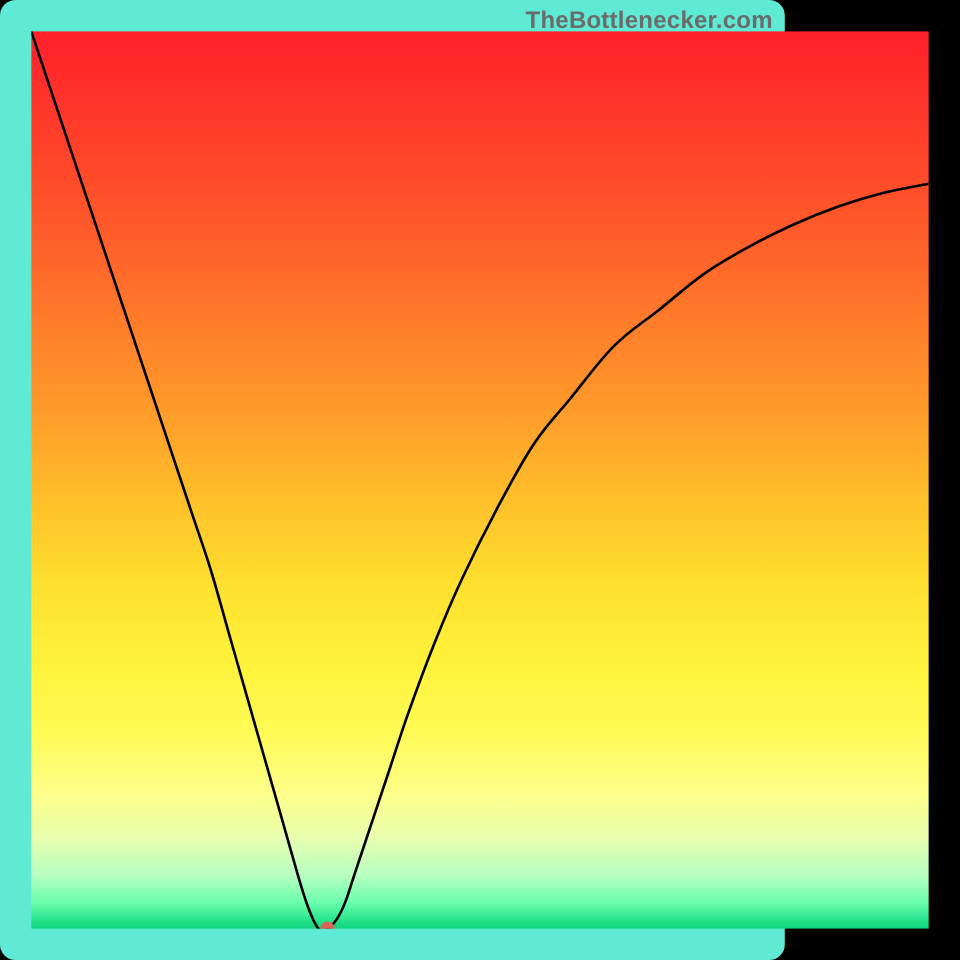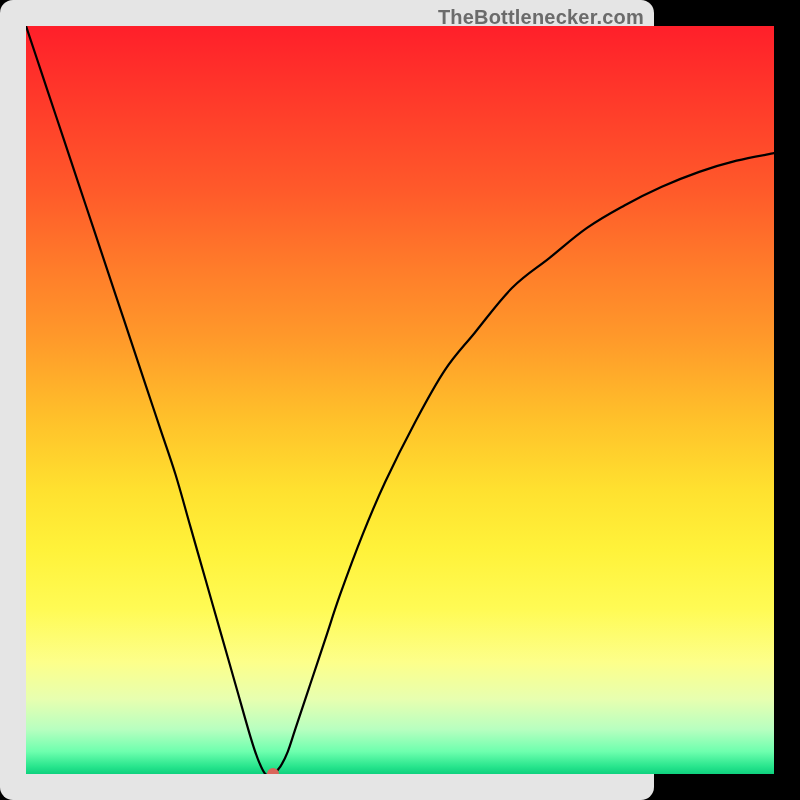--- a/index.html
+++ b/index.html
@@ -1,17 +1,17 @@
 <!DOCTYPE html>
 <html><head>
 <meta charset="utf-8">
 <style>
   * { margin: 0; padding: 0; box-sizing: border-box; }
   html, body { width: 800px; height: 800px; overflow: hidden; background: #000; }
-  .stage { position: relative; width: 654px; height: 800px; background: #e5e5e5; border-radius: 13px; }
+  .stage { position: relative; width: 654px; height: 800px; background: #5eead4; border-radius: 13px; }
   .plot-area {
     position: absolute;
     left: 26px;
     top: 26px;
     width: 748px;
     height: 748px;
     overflow: hidden;
   }
   .gradient-bg {
     position: absolute;

